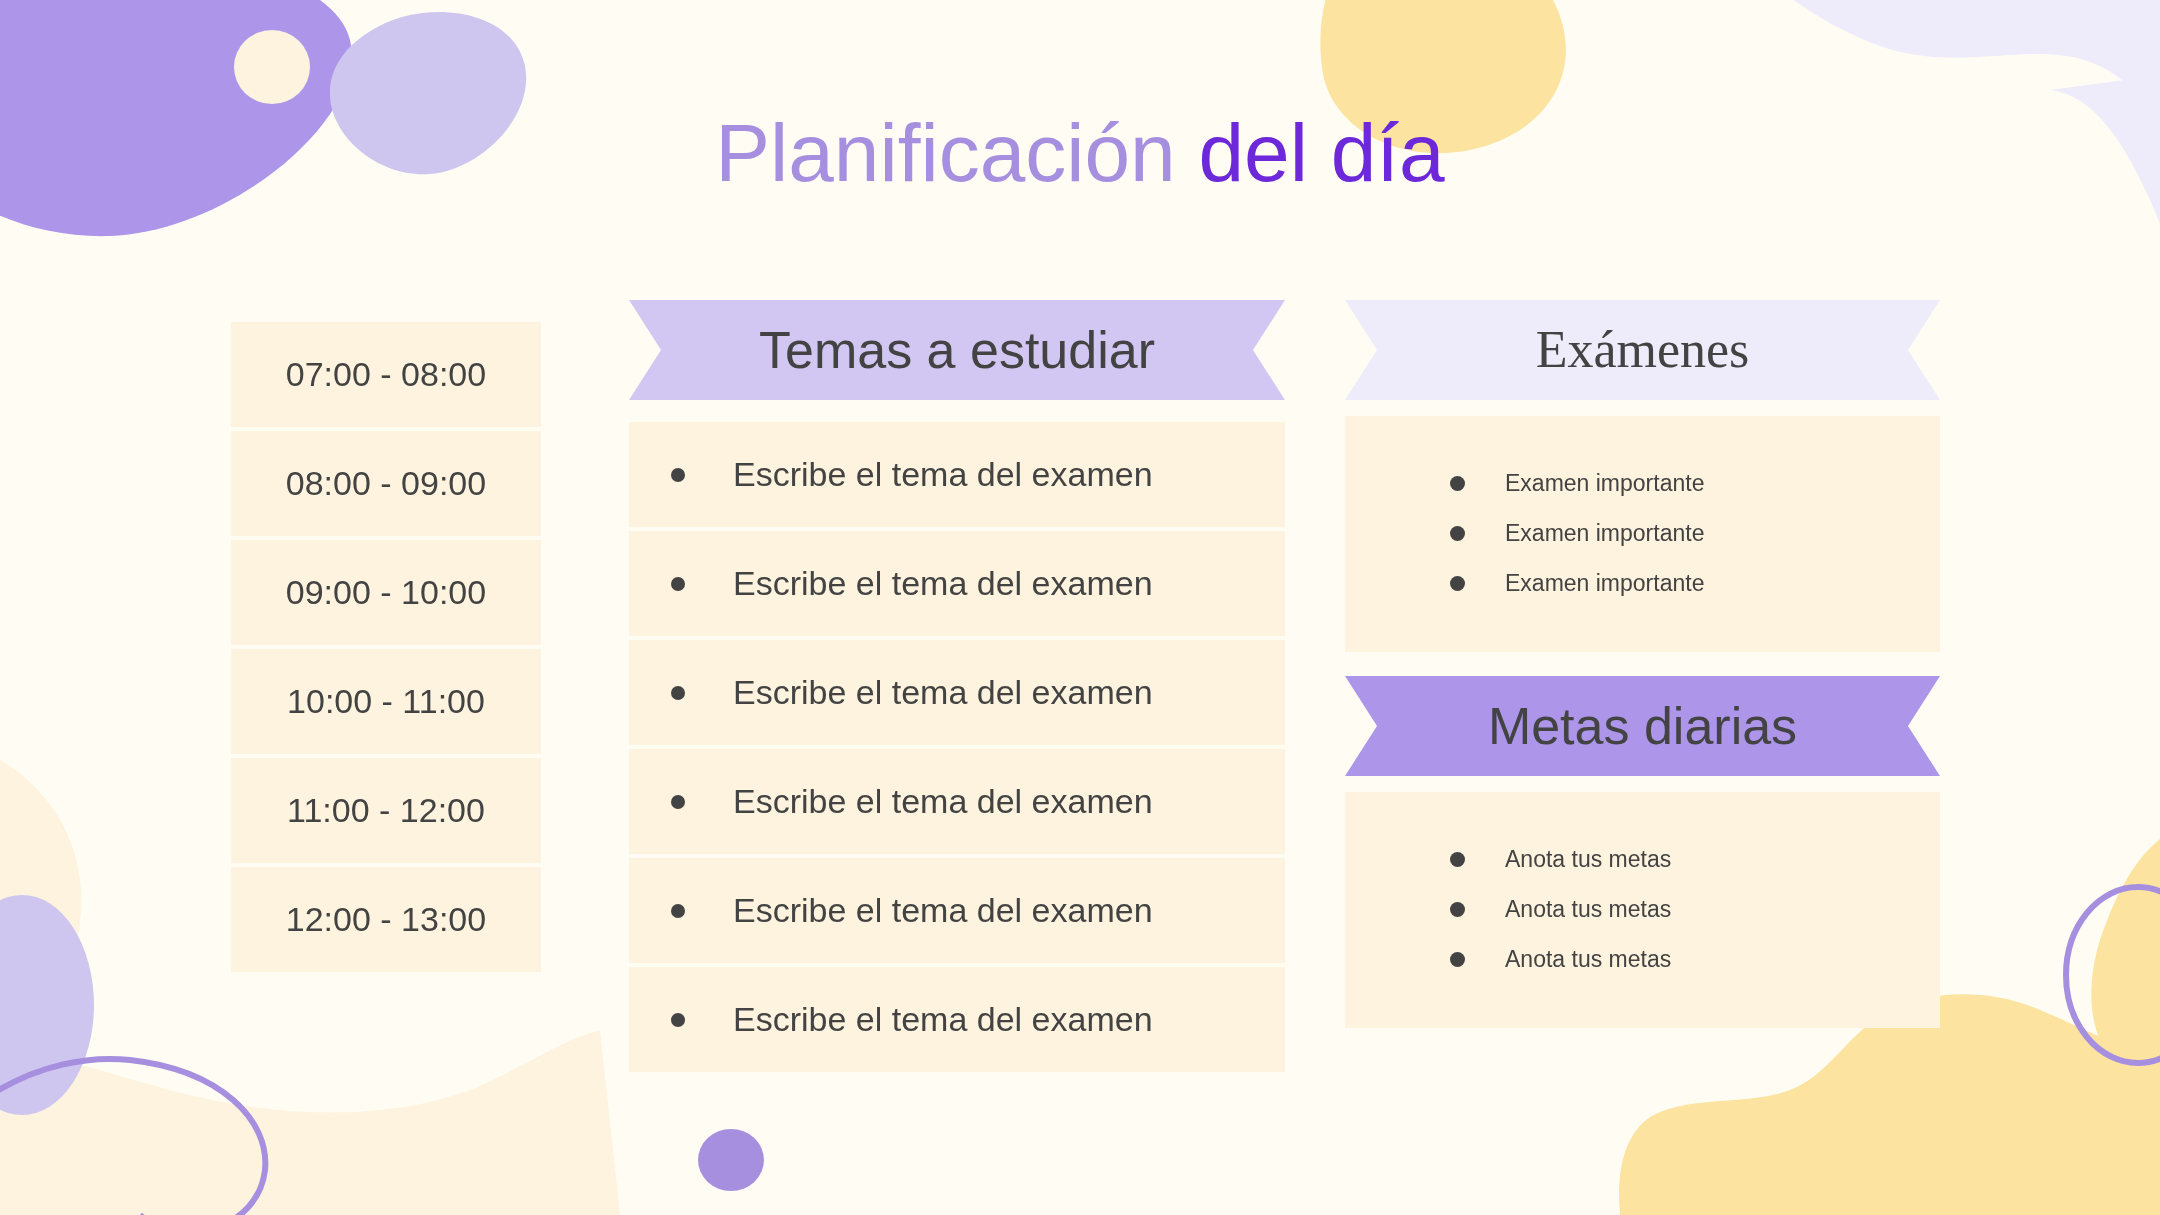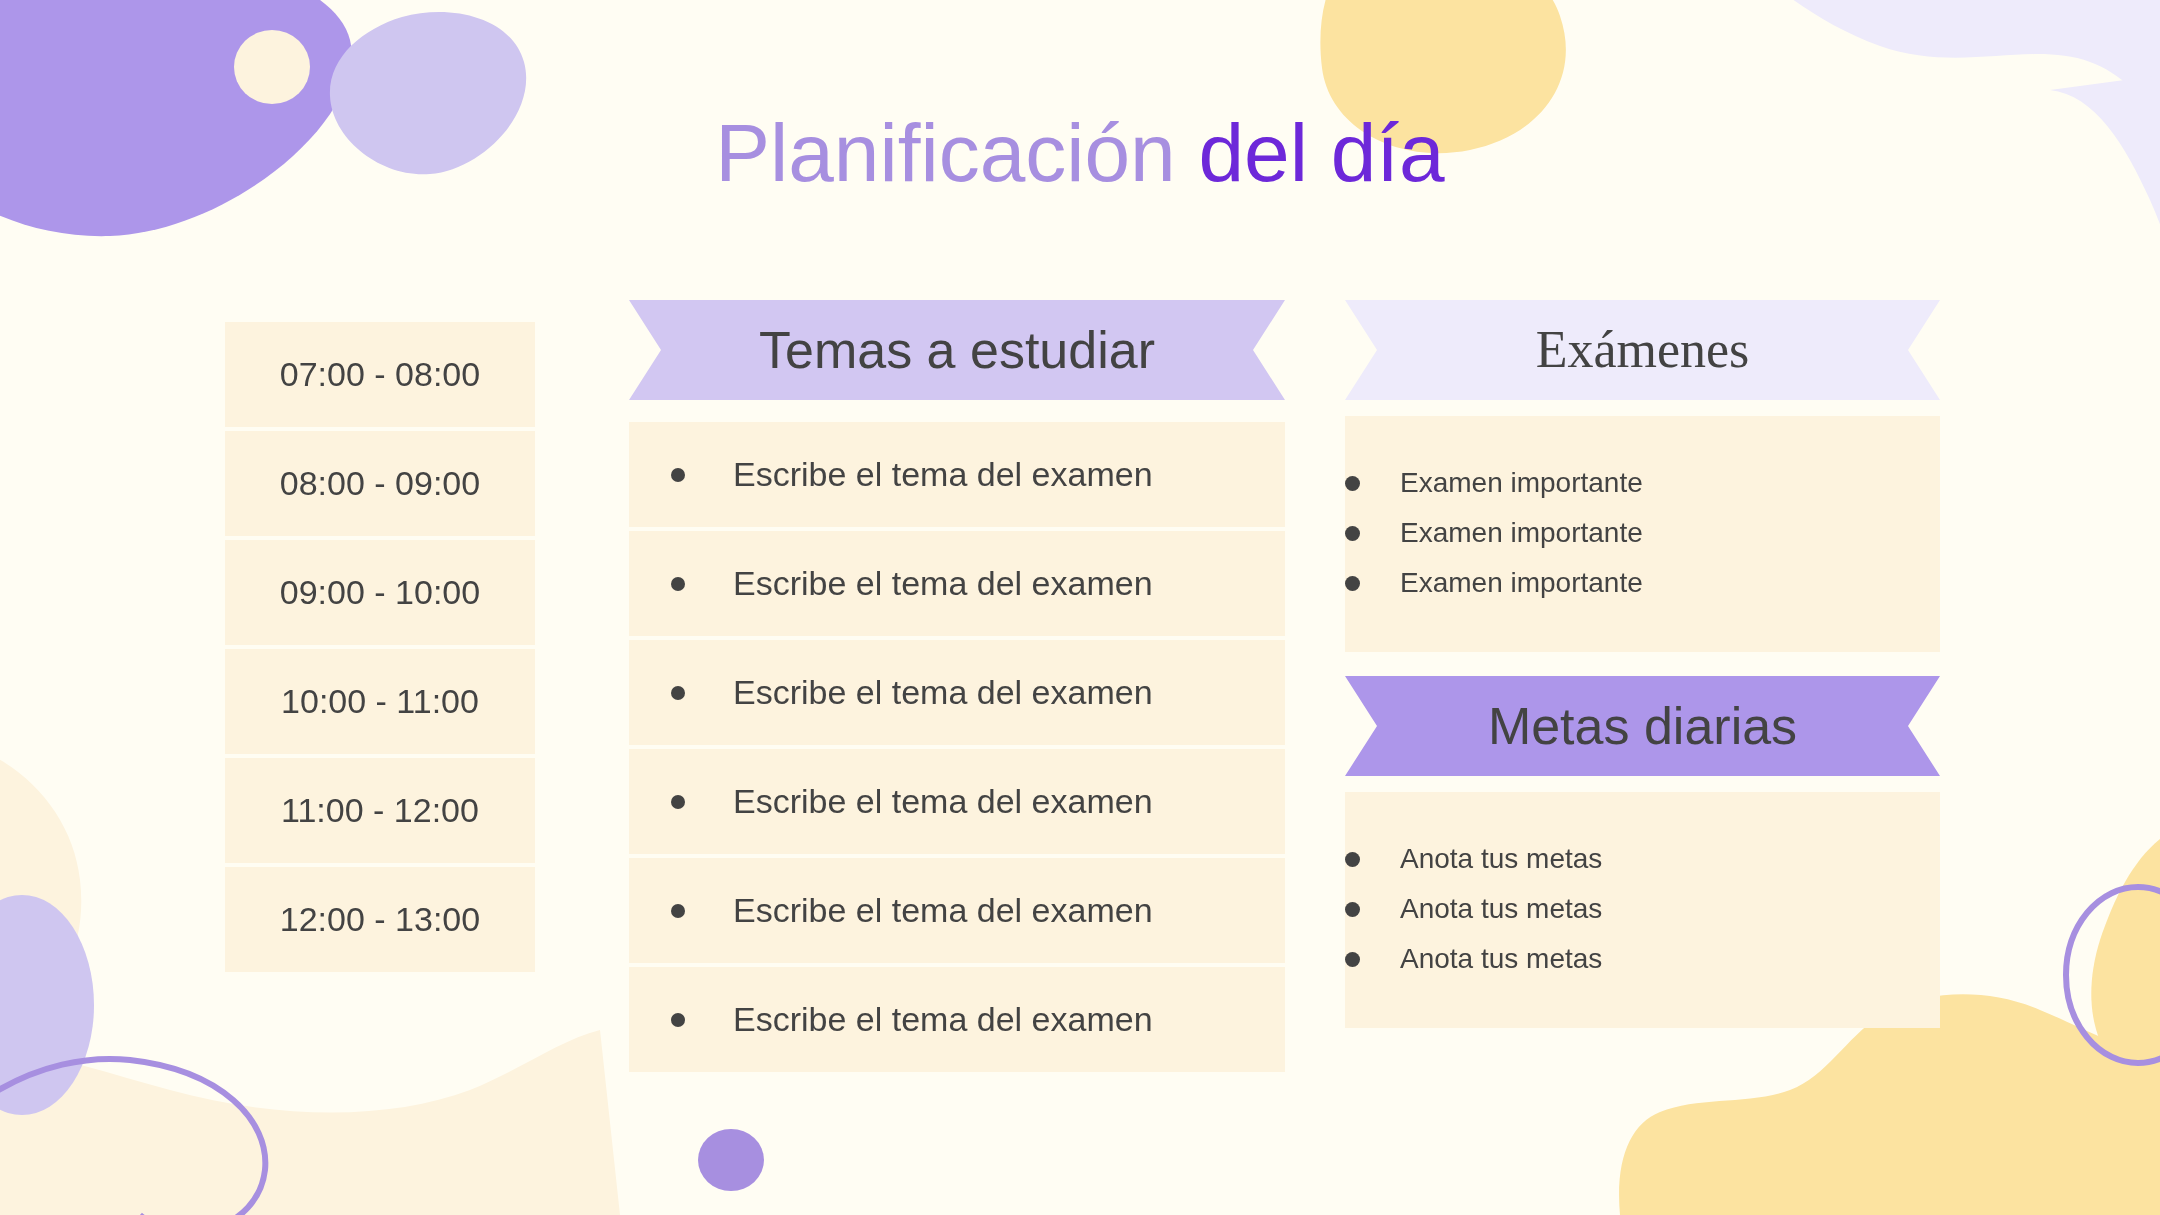--- a/index.html
+++ b/index.html
@@ -61,21 +61,21 @@
   .slot{
     height:105px;
     display:flex;
     align-items:center;
     justify-content:center;
     margin-bottom:4px;
     font-size:34px;
     color:#434343;
   }
   .slot:last-child{ margin-bottom:0; }
-  .col-horario .slot{ margin-left:10px; width:310px; }
+  .col-horario .slot{ margin-left:16px; width:310px; }
 
   .topic{
     height:105px;
     display:flex;
     align-items:center;
     margin-bottom:4px;
     font-size:34px;
     color:#434343;
     padding-left:42px;
   }
@@ -87,23 +87,24 @@
     margin-right:48px;
   }
 
   
   .bullet-box{
     padding:42px 0 44px 0;
   }
   .bullet-row{
     display:flex;
     align-items:center;
-    font-size:28px;
+    font-size:23px;
     color:#434343;
     line-height:1;
+    padding-left:105px;
     height:50px;
   }
   .bullet-row .bullet{
     width:15px; height:15px; border-radius:50%;
     background:#434343;
     flex:0 0 auto;
     margin-right:40px;
   }
 
   .gap-1{ height:16px; }

